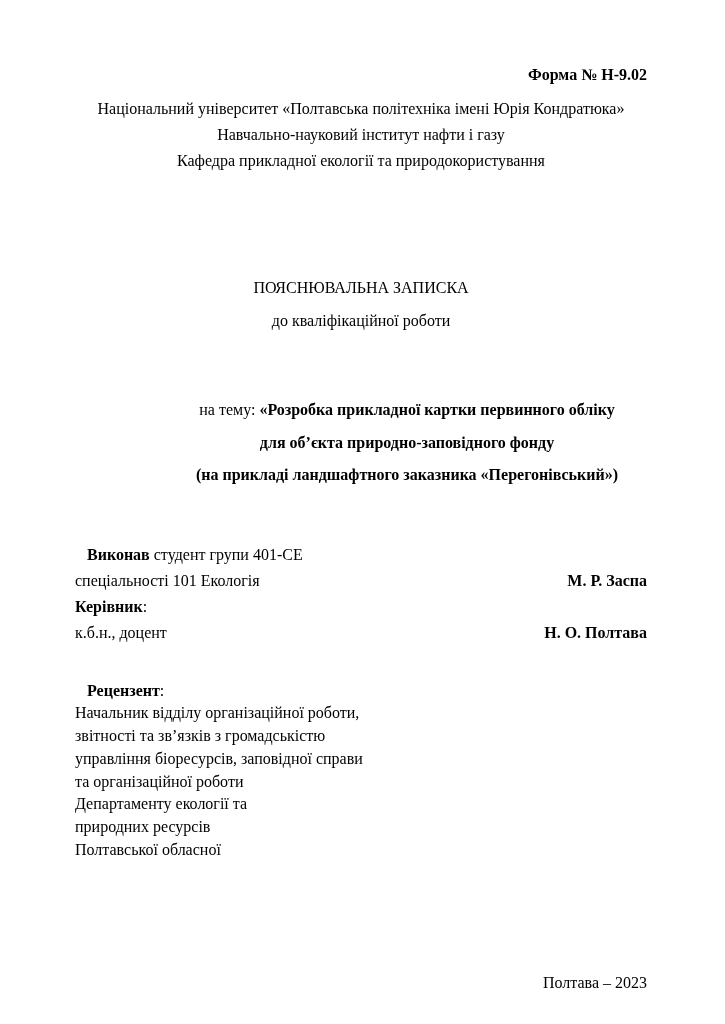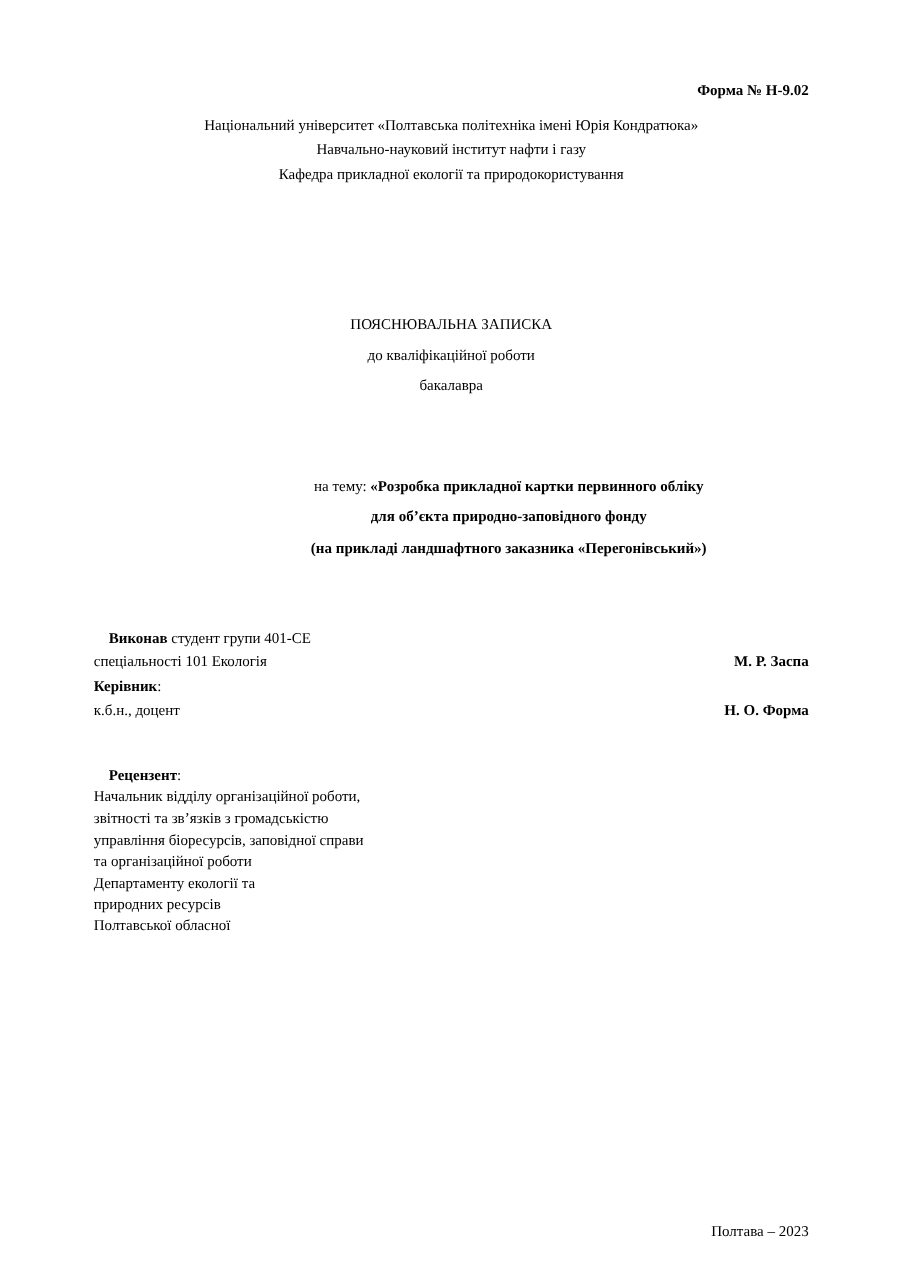--- a/index.html
+++ b/index.html
@@ -5,21 +5,21 @@
   * { margin: 0; padding: 0; box-sizing: border-box; }
   html, body { background: #ffffff; }
   body { font-family: "Liberation Serif", "DejaVu Serif", serif; color: #000; }
   .page {
     position: relative;
     width: 725px;
     height: 1024px;
     margin: 0 auto;
     background: #ffffff;
     padding: 64px 78px 0 75px;
-    font-size: 12px;
+    font-size: 16px;
     overflow: hidden;
   }
   .form-number { text-align: right; font-weight: bold; line-height: 1.4; }
   .header-block { margin-top: 10px; text-align: center; line-height: 1.62; }
   .title-block { margin-top: 98px; text-align: center; line-height: 2.05; }
   .doc-title { font-weight: normal; }
   .topic-block {
     margin-top: 56px;
     text-align: center;
     line-height: 2.05;
@@ -50,21 +50,20 @@
 
   <div class="header-block">
     <div>Національний університет «Полтавська політехніка імені Юрія Кондратюка»</div>
     <div>Навчально-науковий інститут нафти і газу</div>
     <div>Кафедра прикладної екології та природокористування</div>
   </div>
 
   <div class="title-block">
     <div class="doc-title">ПОЯСНЮВАЛЬНА ЗАПИСКА</div>
     <div>до кваліфікаційної роботи</div>
-    <div>бакалавра</div>
   </div>
 
   <div class="topic-block">
     <div>
       <span class="topic-prefix">на тему: </span><span>«Розробка прикладної картки первинного обліку</span>
     </div>
     <div>для об’єкта природно-заповідного фонду</div>
     <div>(на прикладі ландшафтного заказника «Перегонівський»)</div>
   </div>
 
@@ -74,21 +73,21 @@
     </div>
     <div class="flex-row">
       <span>спеціальності 101 Екологія</span>
       <span class="bold">М. Р. Заспа</span>
     </div>
     <div>
       <span class="bold">Керівник</span><span>:</span>
     </div>
     <div class="flex-row">
       <span>к.б.н., доцент</span>
-      <span class="bold">Н. О. Форма</span>
+      <span class="bold">Н. О. Полтава</span>
     </div>
   </div>
 
   <div class="reviewer-block">
     <div class="indent">
       <span class="bold">Рецензент</span><span>:</span>
     </div>
     <div>Начальник відділу організаційної роботи,</div>
     <div>звітності та зв’язків з громадськістю</div>
     <div>управління біоресурсів, заповідної справи</div>

